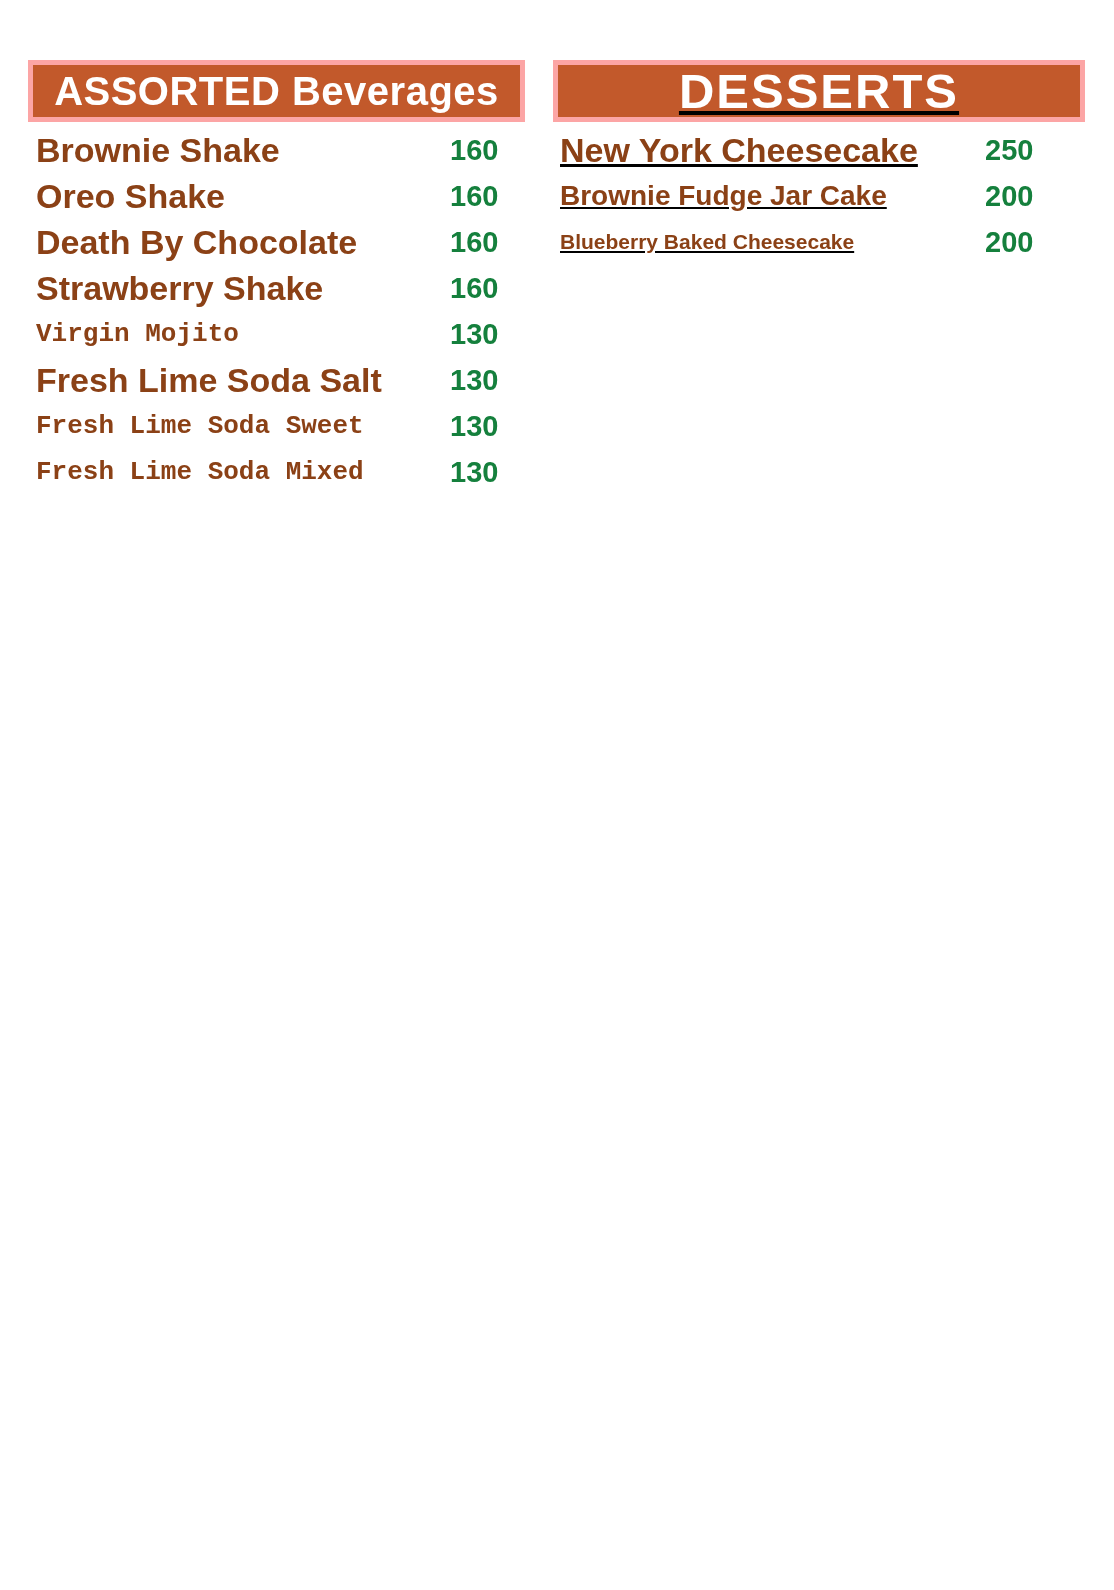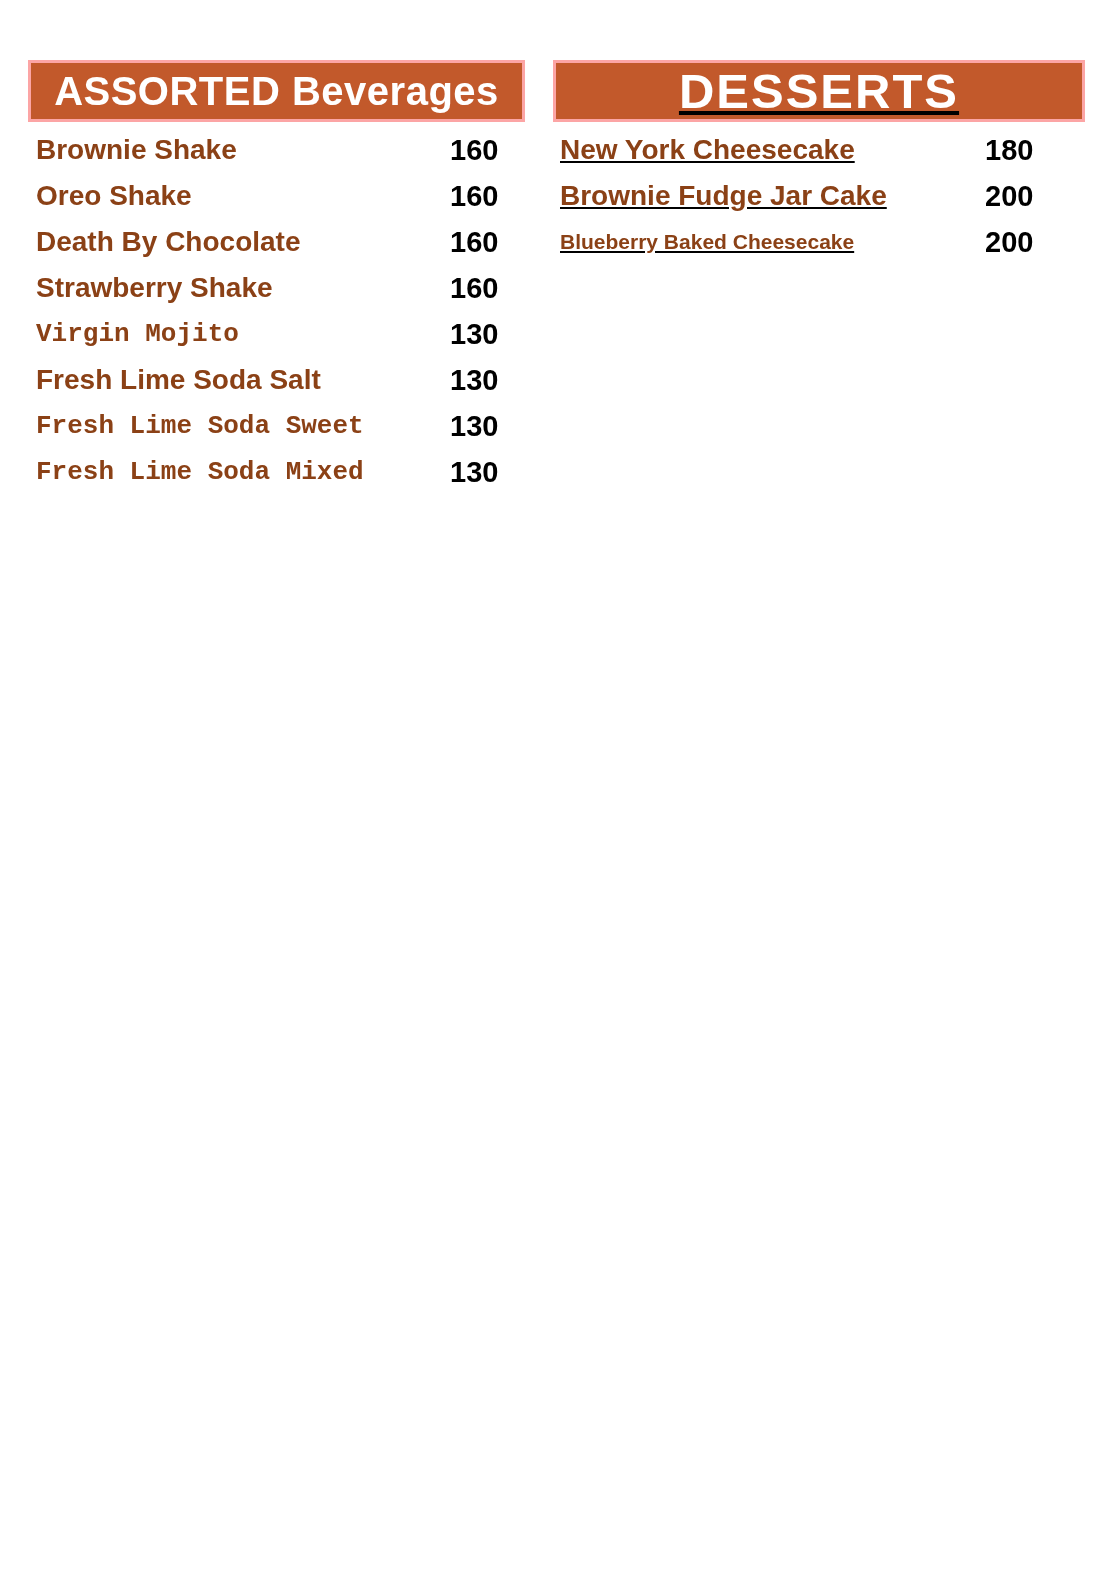--- a/index.html
+++ b/index.html
@@ -12,21 +12,21 @@
   }
   .menu-page { position: absolute; inset: 0; background: #ffffff; }
 
   .column { position: absolute; top: 60px; }
   .column-beverages { left: 28px;  width: 497px; }
   .column-desserts  { left: 553px; width: 532px; text-decoration: underline; }
 
   .section-header {
     height: 62px;
     background: #C2592B;
-    border: 3px solid #fca5a5;
+    border: 5px solid #fca5a5;
     display: flex;
     align-items: center;
     justify-content: center;
     color: #ffffff;
     font-weight: bold;
     letter-spacing: 0.5px;
     white-space: nowrap;
   }
   .column-beverages .section-header { font-size: 40px; }
   .column-desserts  .section-header { font-size: 49px; letter-spacing: 2px; }
@@ -45,26 +45,26 @@
   .column-desserts  .menu-item { padding-left: 7px; text-align: right; }
 
   .item-price {
     position: absolute;
     top: 0;
     height: 46px;
     display: flex;
     align-items: center;
     font-size: 29px;
     font-weight: bold;
-    color: #000000;
+    color: #15803d;
   }
   .column-beverages .item-price { left: 422px; }
   .column-desserts  .item-price { left: 432px; }
 
-  .sz-lg  { font-size: 28px; }
+  .sz-lg  { font-size: 34px; }
   .sz-ml  { font-size: 28px; }
   .sz-md  { font-size: 26px; font-family: Liberation Mono, monospace; }
   .sz-sm  { font-size: 21px; }
 </style>
 </head>
 <body>
 
 <div class="menu-page">
 
   <div class="column column-beverages">
@@ -107,21 +107,21 @@
     </div>
   </div>
 
   <div class="column column-desserts">
     <div class="section-header">
       <span>DESSERTS</span>
     </div>
     <div class="item-list">
       <div class="menu-item">
         <span class="item-name sz-lg">New York Cheesecake</span>
-        <span class="item-price">180</span>
+        <span class="item-price">250</span>
       </div>
       <div class="menu-item">
         <span class="item-name sz-ml">Brownie Fudge Jar Cake</span>
         <span class="item-price">200</span>
       </div>
       <div class="menu-item">
         <span class="item-name sz-sm">Blueberry Baked Cheesecake</span>
         <span class="item-price">200</span>
       </div>
     </div>

